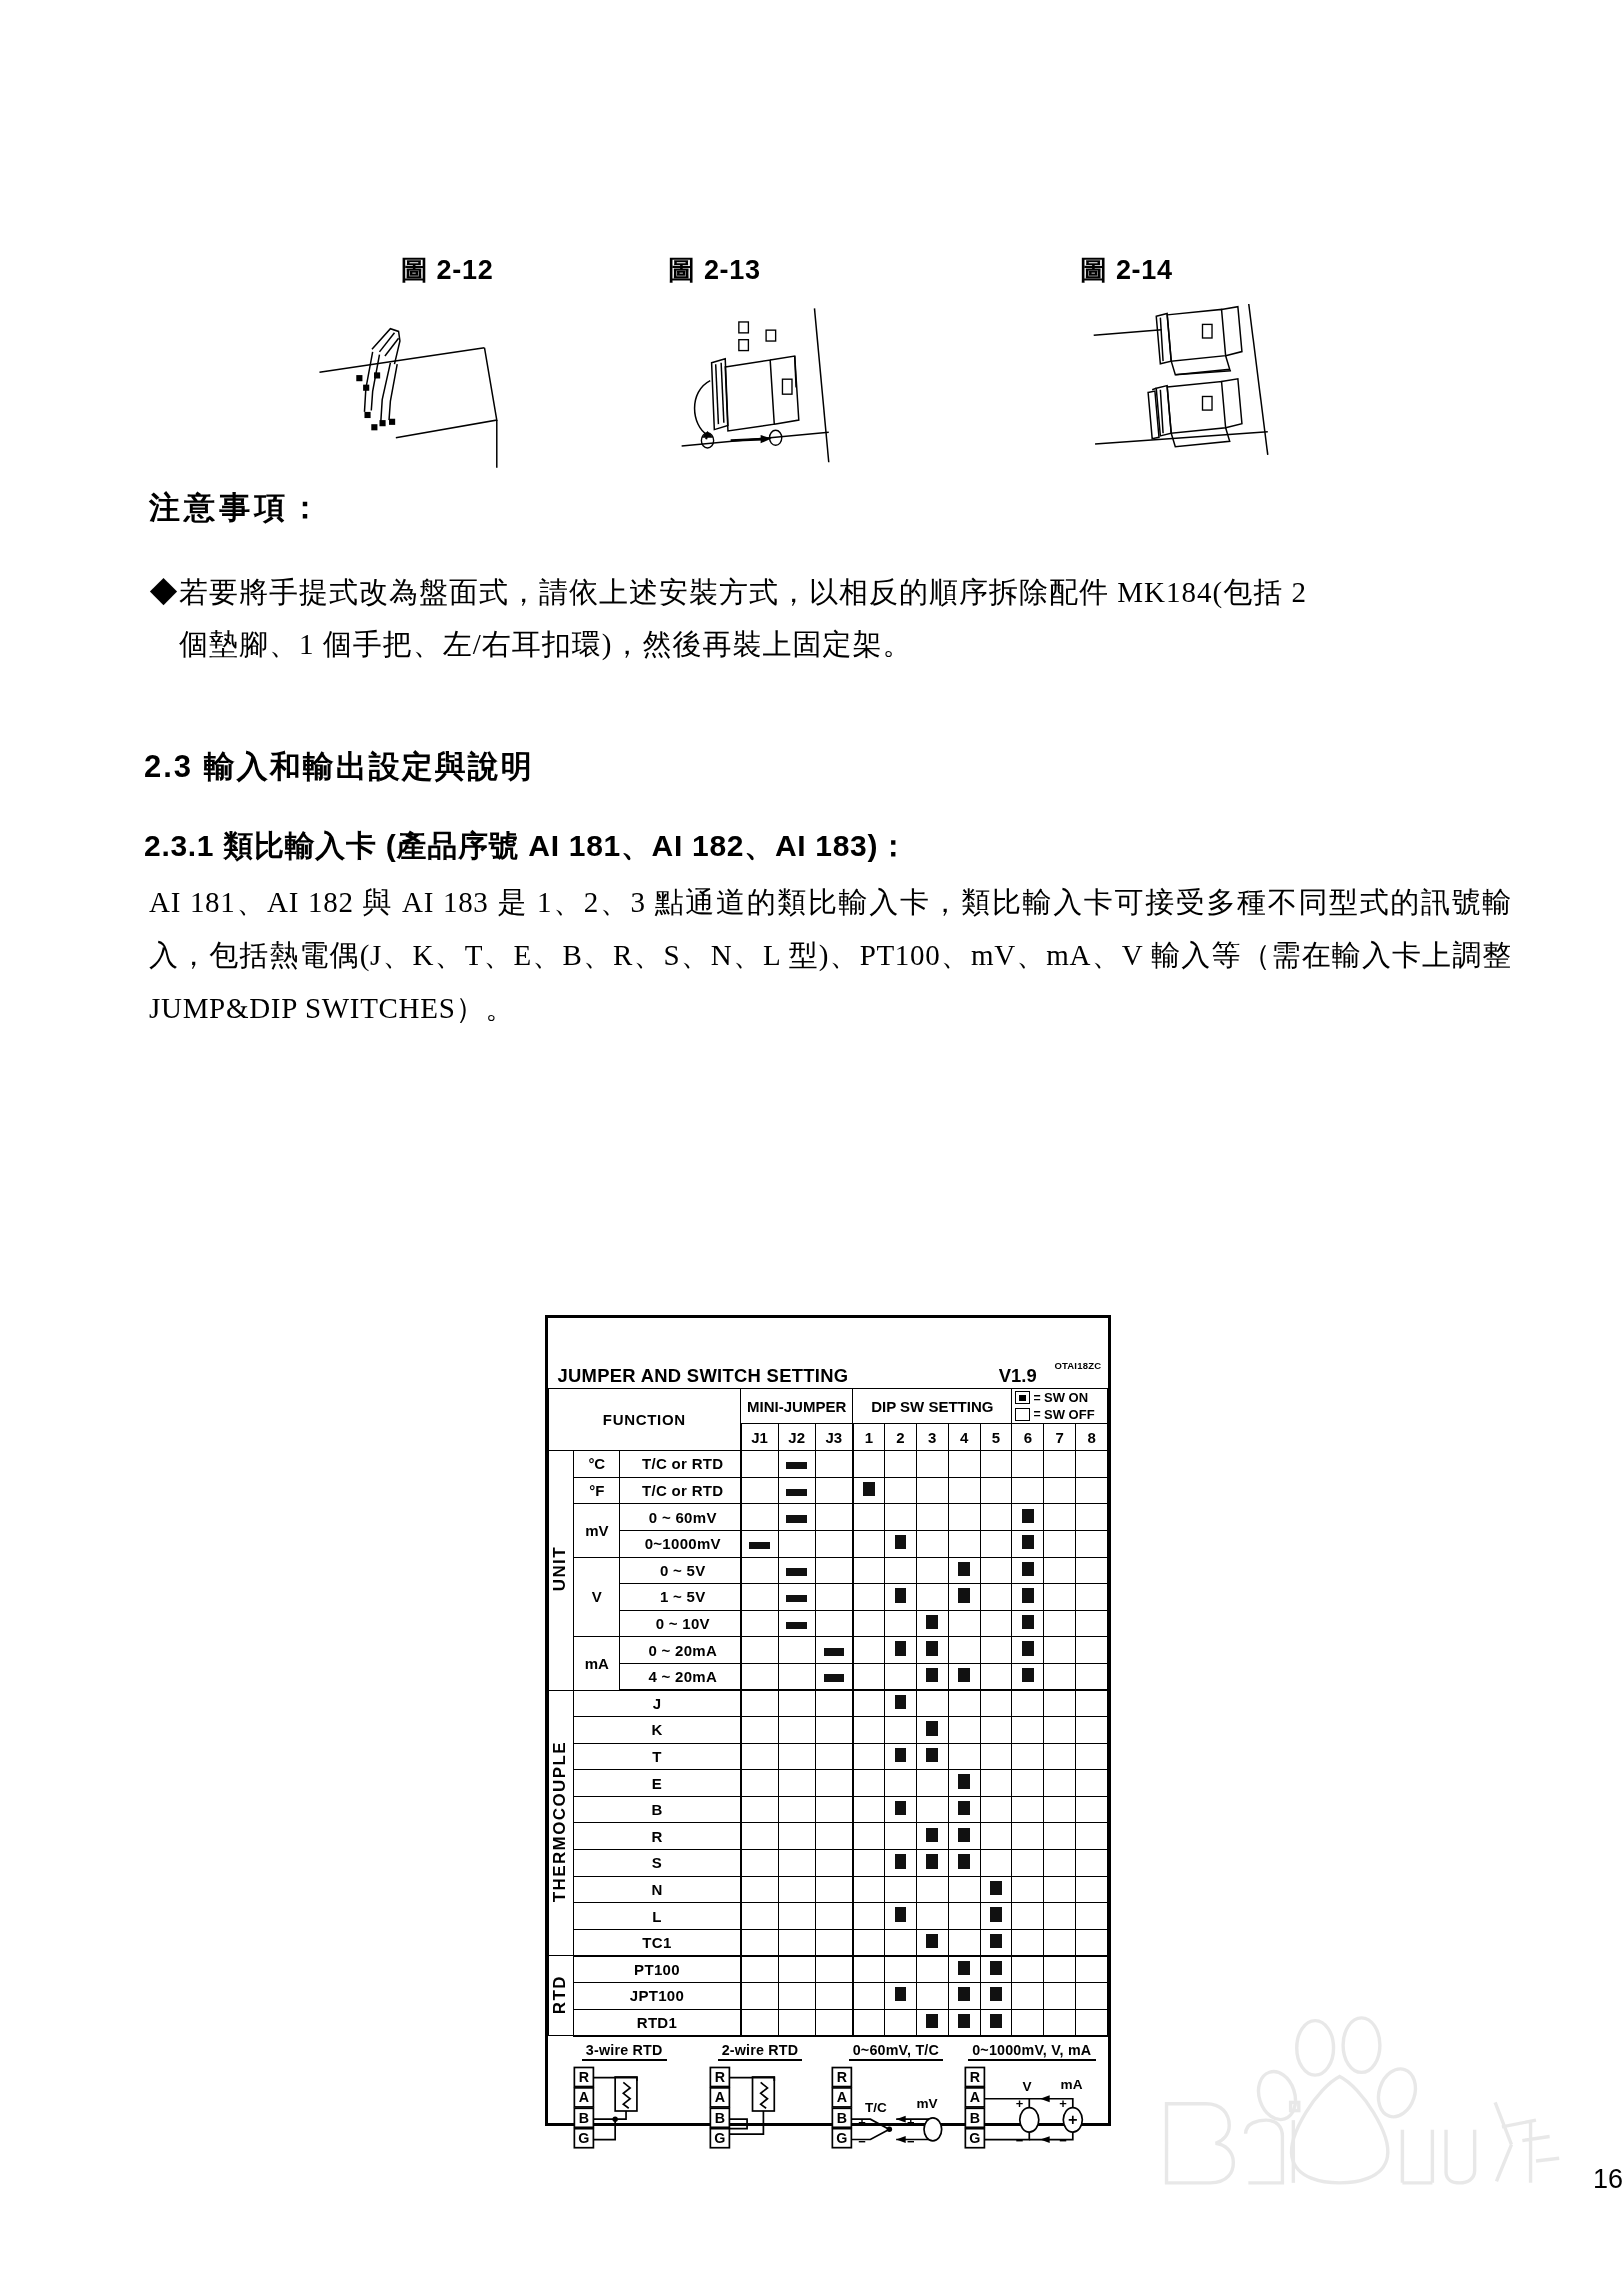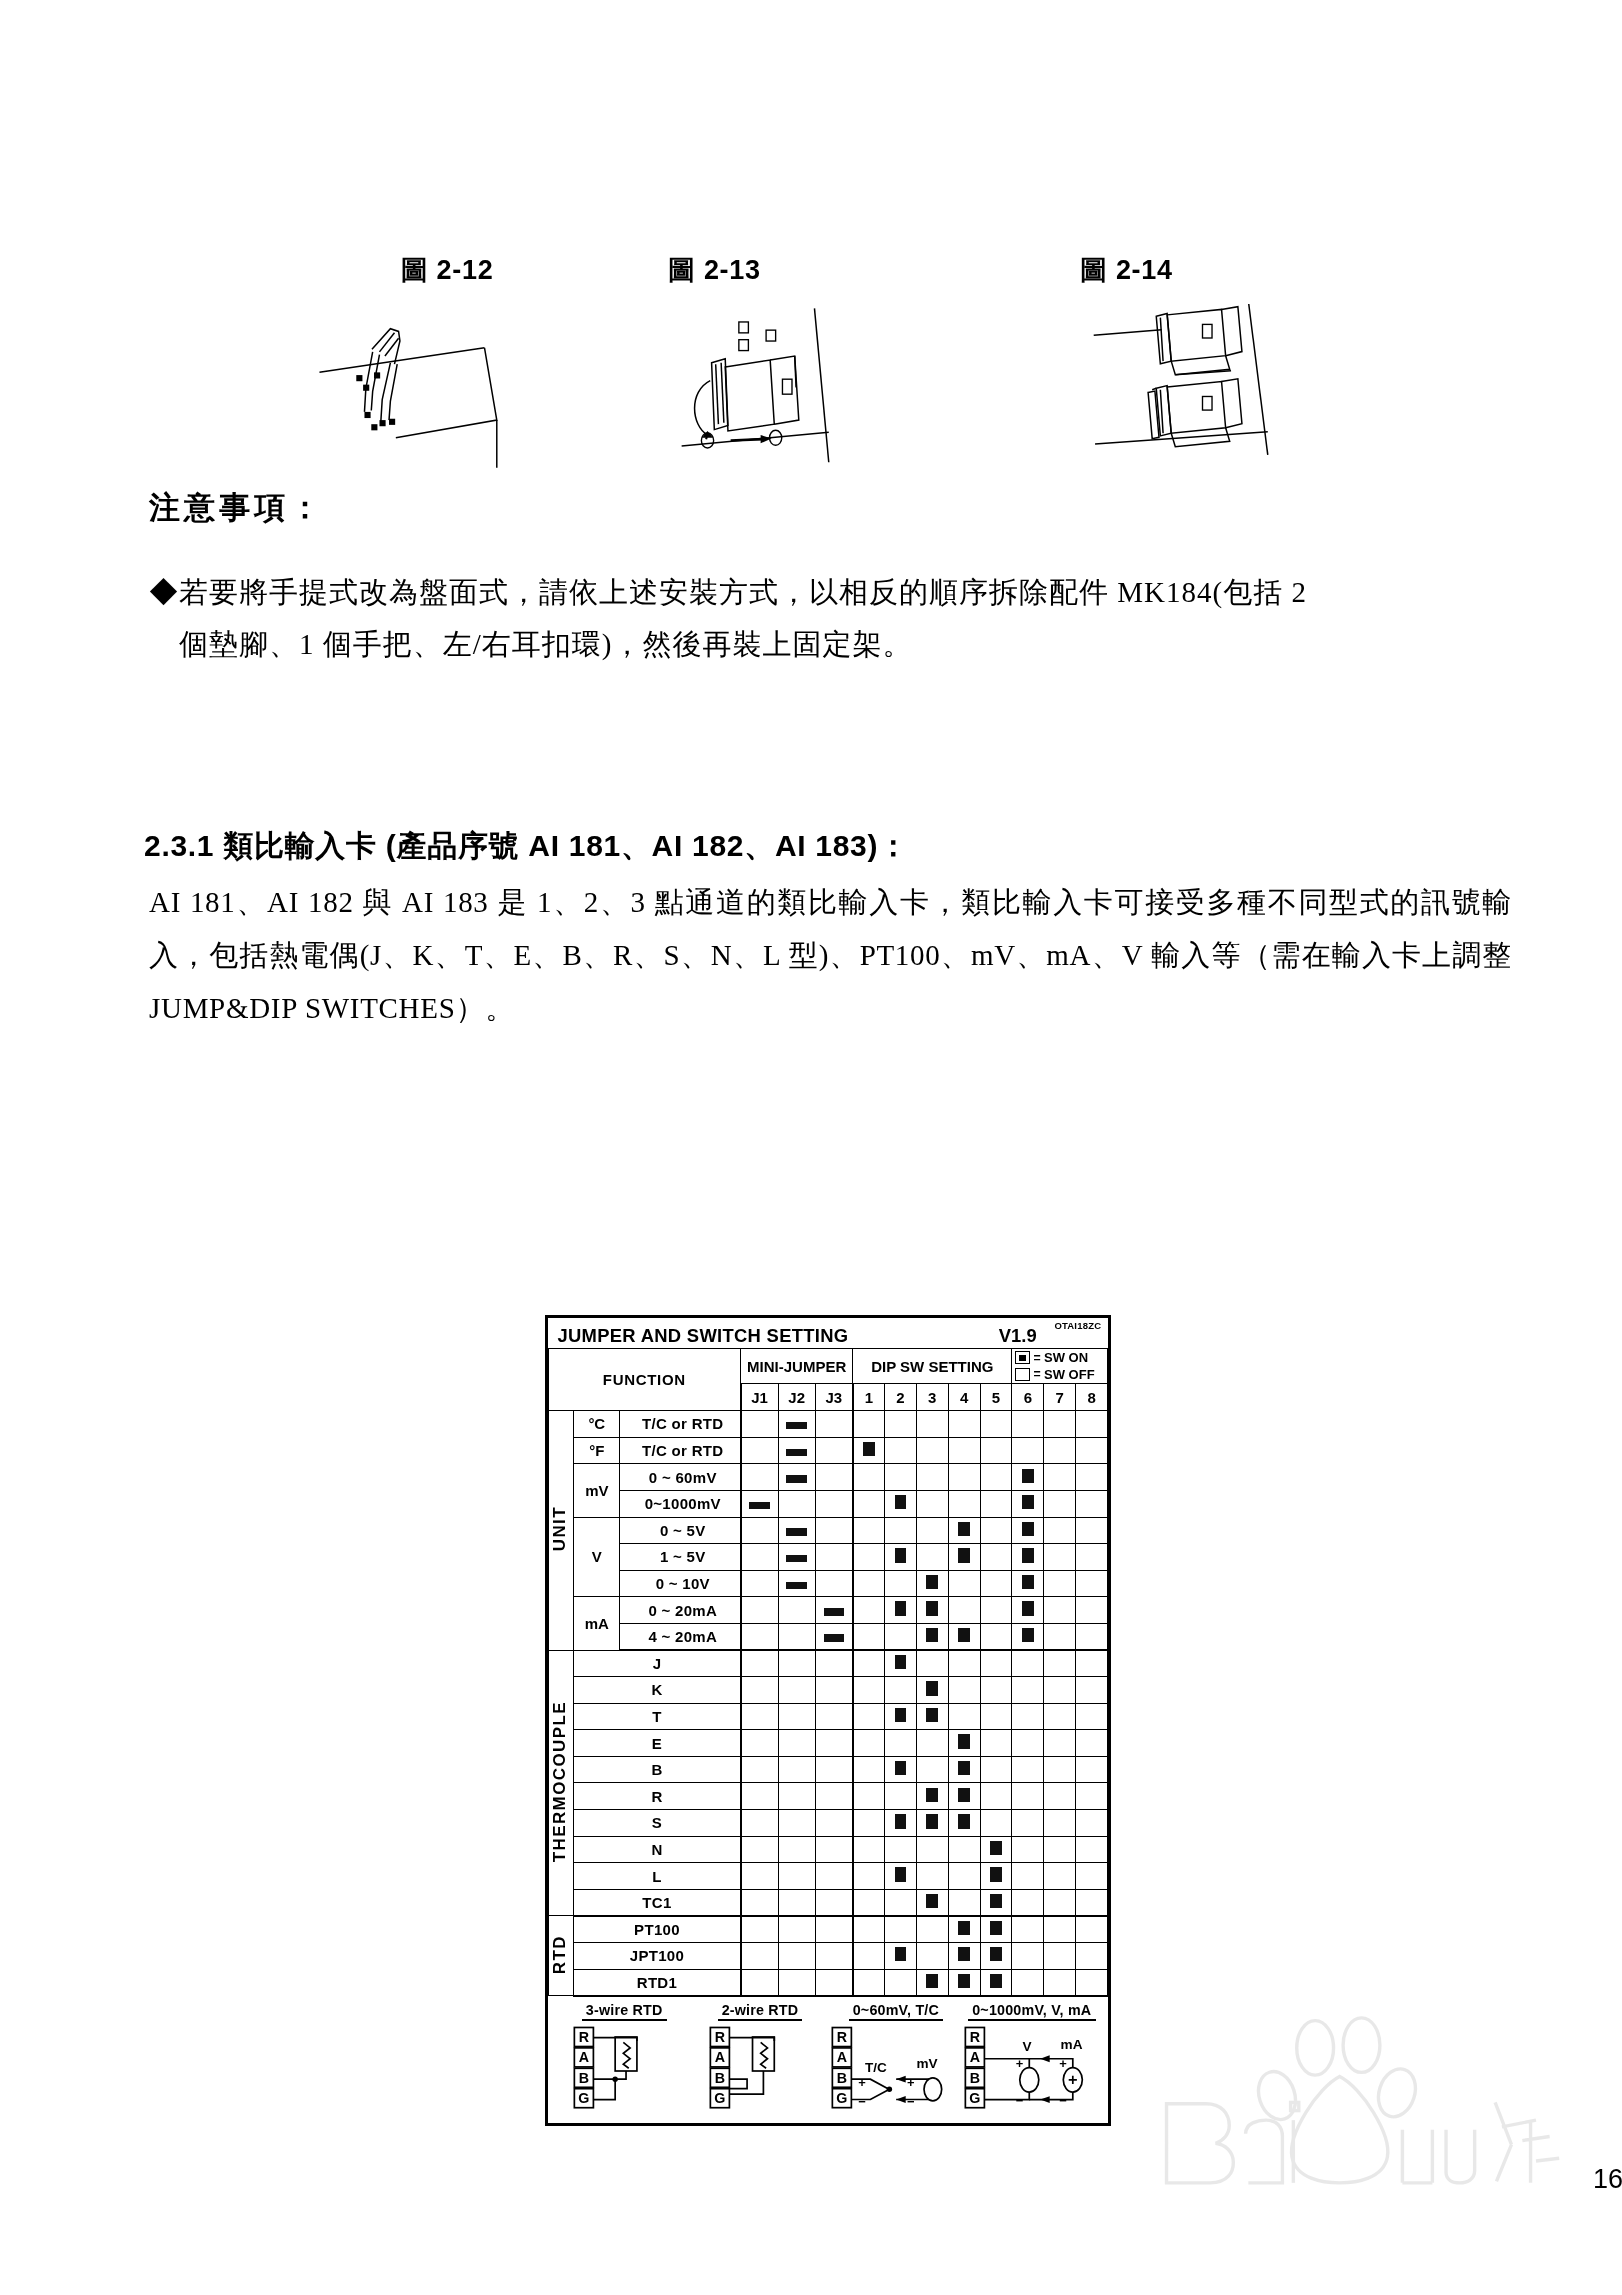--- a/index.html
+++ b/index.html
@@ -57,21 +57,21 @@
   
   .chart{
     position:absolute;left:545px;top:1315px;
     width:566px;height:811px;
     border:3.4px solid #000;background:#fff;
     font-family:"Liberation Sans",sans-serif;
     box-sizing:border-box;
   }
   .chart-top{
     display:flex;align-items:flex-end;
-    padding:2.7px 6.8px 1.4px 9.5px;height:30px;box-sizing:border-box;
+    padding:2.7px 6.8px 1.4px 9.5px;height:30px;box-sizing:border-box;margin-top:40px;
   }
   .chart-title{font-size:18.4px;font-weight:bold;letter-spacing:0.3px;}
   .chart-ver{font-size:18.4px;font-weight:bold;margin-left:auto;margin-right:17.7px;}
   .chart-code{font-size:9.5px;font-weight:bold;letter-spacing:0.2px;padding-bottom:16px;}
 
   table.jt{border-collapse:collapse;table-layout:fixed;width:100%;}
   table.jt td,table.jt th{
     border:0.7px solid #000;padding:0;text-align:center;vertical-align:middle;
     font-size:15px;font-weight:bold;color:#000;background:#fff;
   }
@@ -217,20 +217,21 @@
       </div>
     </div>
   </div>
 
   <div class="note-head">注意事項：</div>
   <div class="note-body">
     <span>◆</span><span>若要將手提式改為盤面式，請依上述安裝方式，以相反的順序拆除配件 MK184(包括 2</span>
     <span class="l2">個墊腳、1 個手把、左/右耳扣環)，然後再裝上固定架。</span>
   </div>
 
+  <div class="h2">2.3 輸入和輸出設定與說明</div>
   <div class="h3">2.3.1 類比輸入卡 (產品序號 AI 181、AI 182、AI 183)：</div>
   <div class="para p1">AI 181、AI 182 與 AI 183 是 1、2、3 點通道的類比輸入卡，類比輸入卡可接受多種不同型式的訊號輸入，包括熱電偶(J、K、T、E、B、R、S、N、L 型)、PT100、mV、mA、V 輸入等（需在輸入卡上調整 JUMP&amp;DIP SWITCHES）。</div>
 
 
   <div class="chart">
 
     <div class="chart-top">
       <span class="chart-title">JUMPER AND SWITCH SETTING</span>
       <span class="chart-ver">V1.9</span>
       <span class="chart-code">OTAI18ZC</span>

